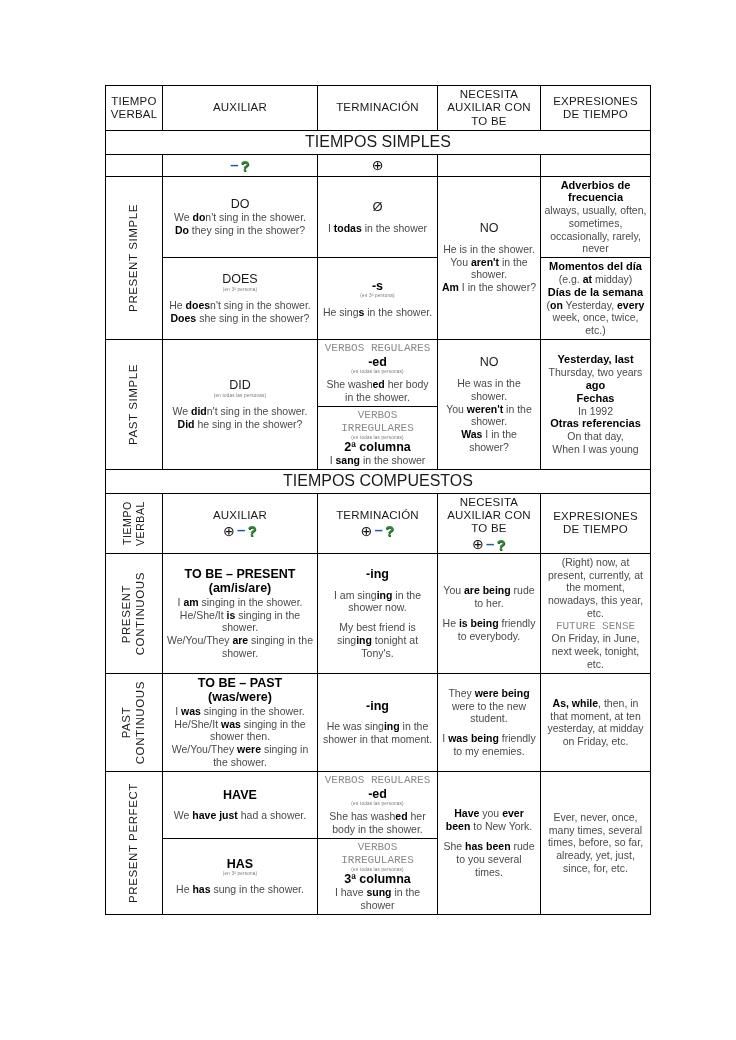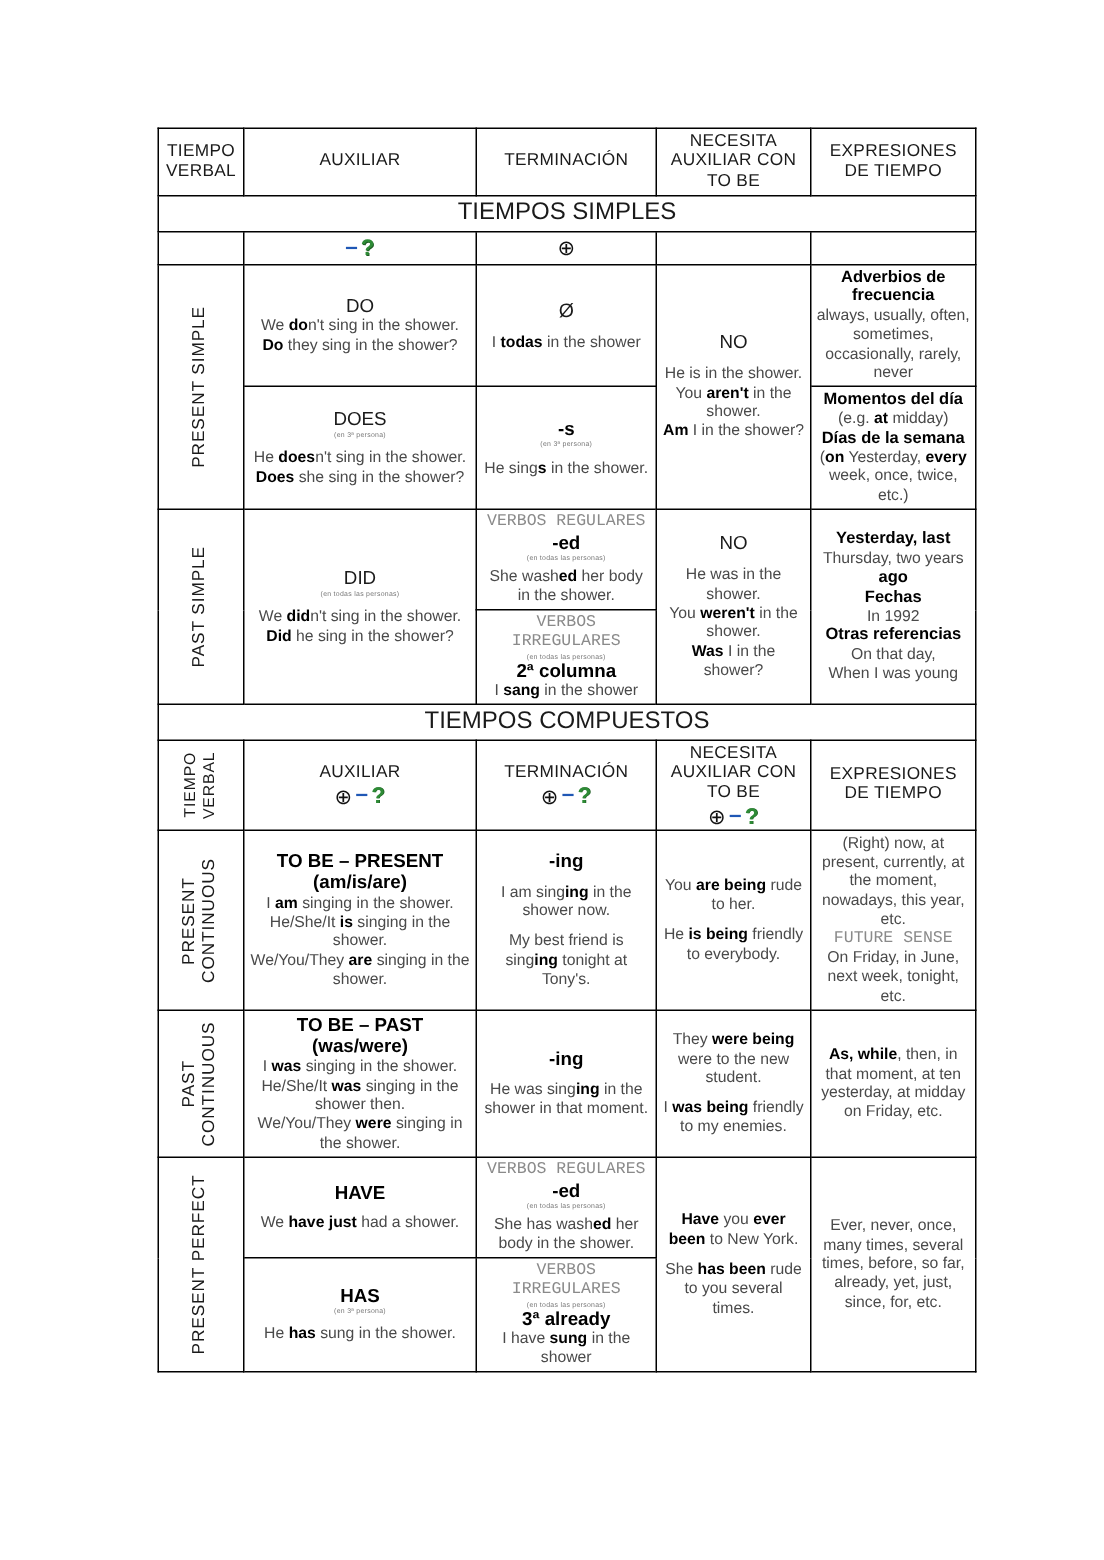--- a/index.html
+++ b/index.html
@@ -425,21 +425,21 @@
         <div class="tiny">(en 3ª persona)</div>
         <div class="spacer"></div>
         <div class="ex tight">
           <span>He </span><span class="b">has</span><span> sung in the shower.</span>
         </div>
       </td>
 
       <td class="cell-pad">
         <div class="gray">VERBOS IRREGULARES</div>
         <div class="tiny">(en todas las personas)</div>
-        <div class="big b">3ª already</div>
+        <div class="big b">3ª columna</div>
         <div class="ex tight">
           <span>I have </span><span class="b">sung</span><span> in the shower</span>
         </div>
       </td>
     </tr>
 
   </tbody>
     </table>
 </div>
 

